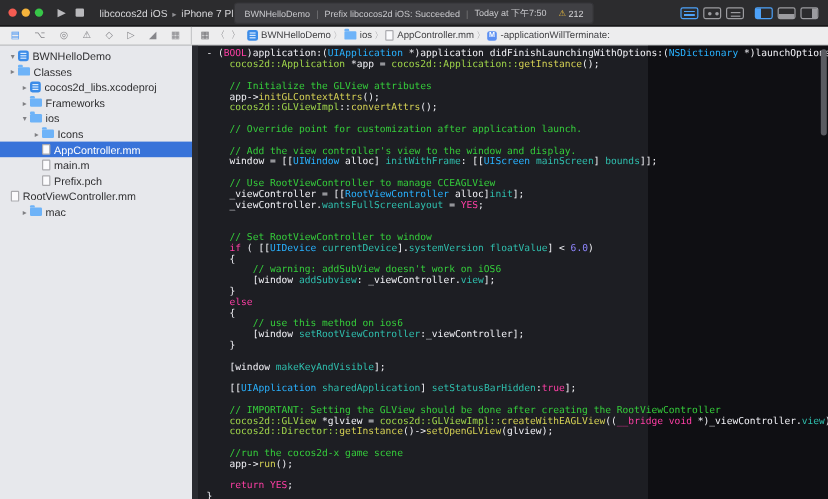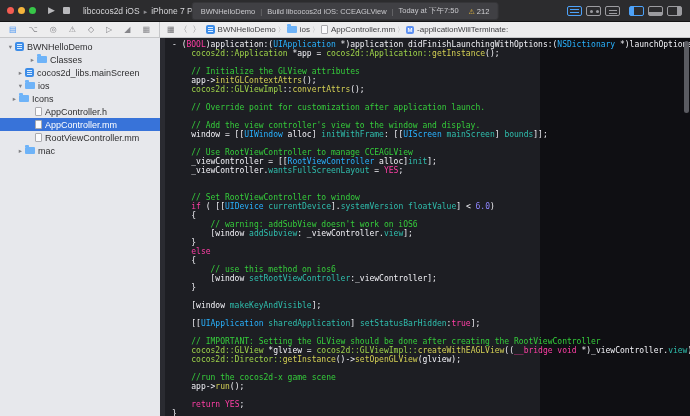--- a/index.html
+++ b/index.html
@@ -84,21 +84,21 @@
       <span class="stopsq"></span>
     </div>
     <div class="scheme">
       <span>libcocos2d iOS</span>
       <span class="sep-chevron"></span>
       <span>iPhone 7 Plus</span>
     </div>
     <div class="activity">
       <span>BWNHelloDemo</span>
       <span class="adiv">|</span>
-      <span>Build libcocos2d iOS: CCEAGLView</span>
+      <span>Prefix libcocos2d iOS: Succeeded</span>
       <span class="adiv">|</span>
       <span>Today at 下午7:50</span>
       <span class="warnbadge">
         <span class="warn-tri">⚠</span>
         <span>212</span>
       </span>
     </div>
     <div class="tb-right">
       <div class="grp">
         <div class="em em-std active"></div>
@@ -152,51 +152,61 @@
     </div>
   </div>
 
   <div class="main">
     <div class="sidebar" id="sidebar">
         <div class="srow" style="padding-left: 6px;">
           <span class="disc">▾</span>
           <span class="sic icon-project"></span>
           <span class="slabel">BWNHelloDemo</span>
         </div>
-        <div class="srow" style="padding-left: 28px;">
+        <div class="srow" style="padding-left: 6px;">
           <span class="disc">▸</span>
           <span class="sic icon-folder"></span>
           <span class="slabel">Classes</span>
         </div>
         <div class="srow" style="padding-left: 16px;">
           <span class="disc">▸</span>
           <span class="sic icon-project"></span>
-          <span class="slabel">cocos2d_libs.mainScreen</span>
+          <span class="slabel">cocos2d_libs.xcodeproj</span>
+        </div>
+        <div class="srow" style="padding-left: 16px;">
+          <span class="disc">▸</span>
+          <span class="sic icon-folder"></span>
+          <span class="slabel">Frameworks</span>
         </div>
         <div class="srow" style="padding-left: 16px;">
           <span class="disc">▾</span>
           <span class="sic icon-folder"></span>
           <span class="slabel">ios</span>
         </div>
-        <div class="srow" style="padding-left: 10px;">
+        <div class="srow" style="padding-left: 26px;">
           <span class="disc">▸</span>
           <span class="sic icon-folder"></span>
           <span class="slabel">Icons</span>
         </div>
+        <div class="srow selected" style="padding-left: 26px;">
+          <span class="disc">&nbsp;</span>
+          <span class="sic icon-file"></span>
+          <span class="slabel">AppController.mm</span>
+        </div>
         <div class="srow" style="padding-left: 26px;">
           <span class="disc">&nbsp;</span>
           <span class="sic icon-file"></span>
-          <span class="slabel">AppController.h</span>
-        </div>
-        <div class="srow selected" style="padding-left: 26px;">
-          <span class="disc">&nbsp;</span>
-          <span class="sic icon-file"></span>
-          <span class="slabel">AppController.mm</span>
+          <span class="slabel">main.m</span>
         </div>
         <div class="srow" style="padding-left: 26px;">
+          <span class="disc">&nbsp;</span>
+          <span class="sic icon-file"></span>
+          <span class="slabel">Prefix.pch</span>
+        </div>
+        <div class="srow" style="">
           <span class="disc">&nbsp;</span>
           <span class="sic icon-file"></span>
           <span class="slabel">RootViewController.mm</span>
         </div>
         <div class="srow" style="padding-left: 16px;">
           <span class="disc">▸</span>
           <span class="sic icon-folder"></span>
           <span class="slabel">mac</span>
         </div>
       </div>

